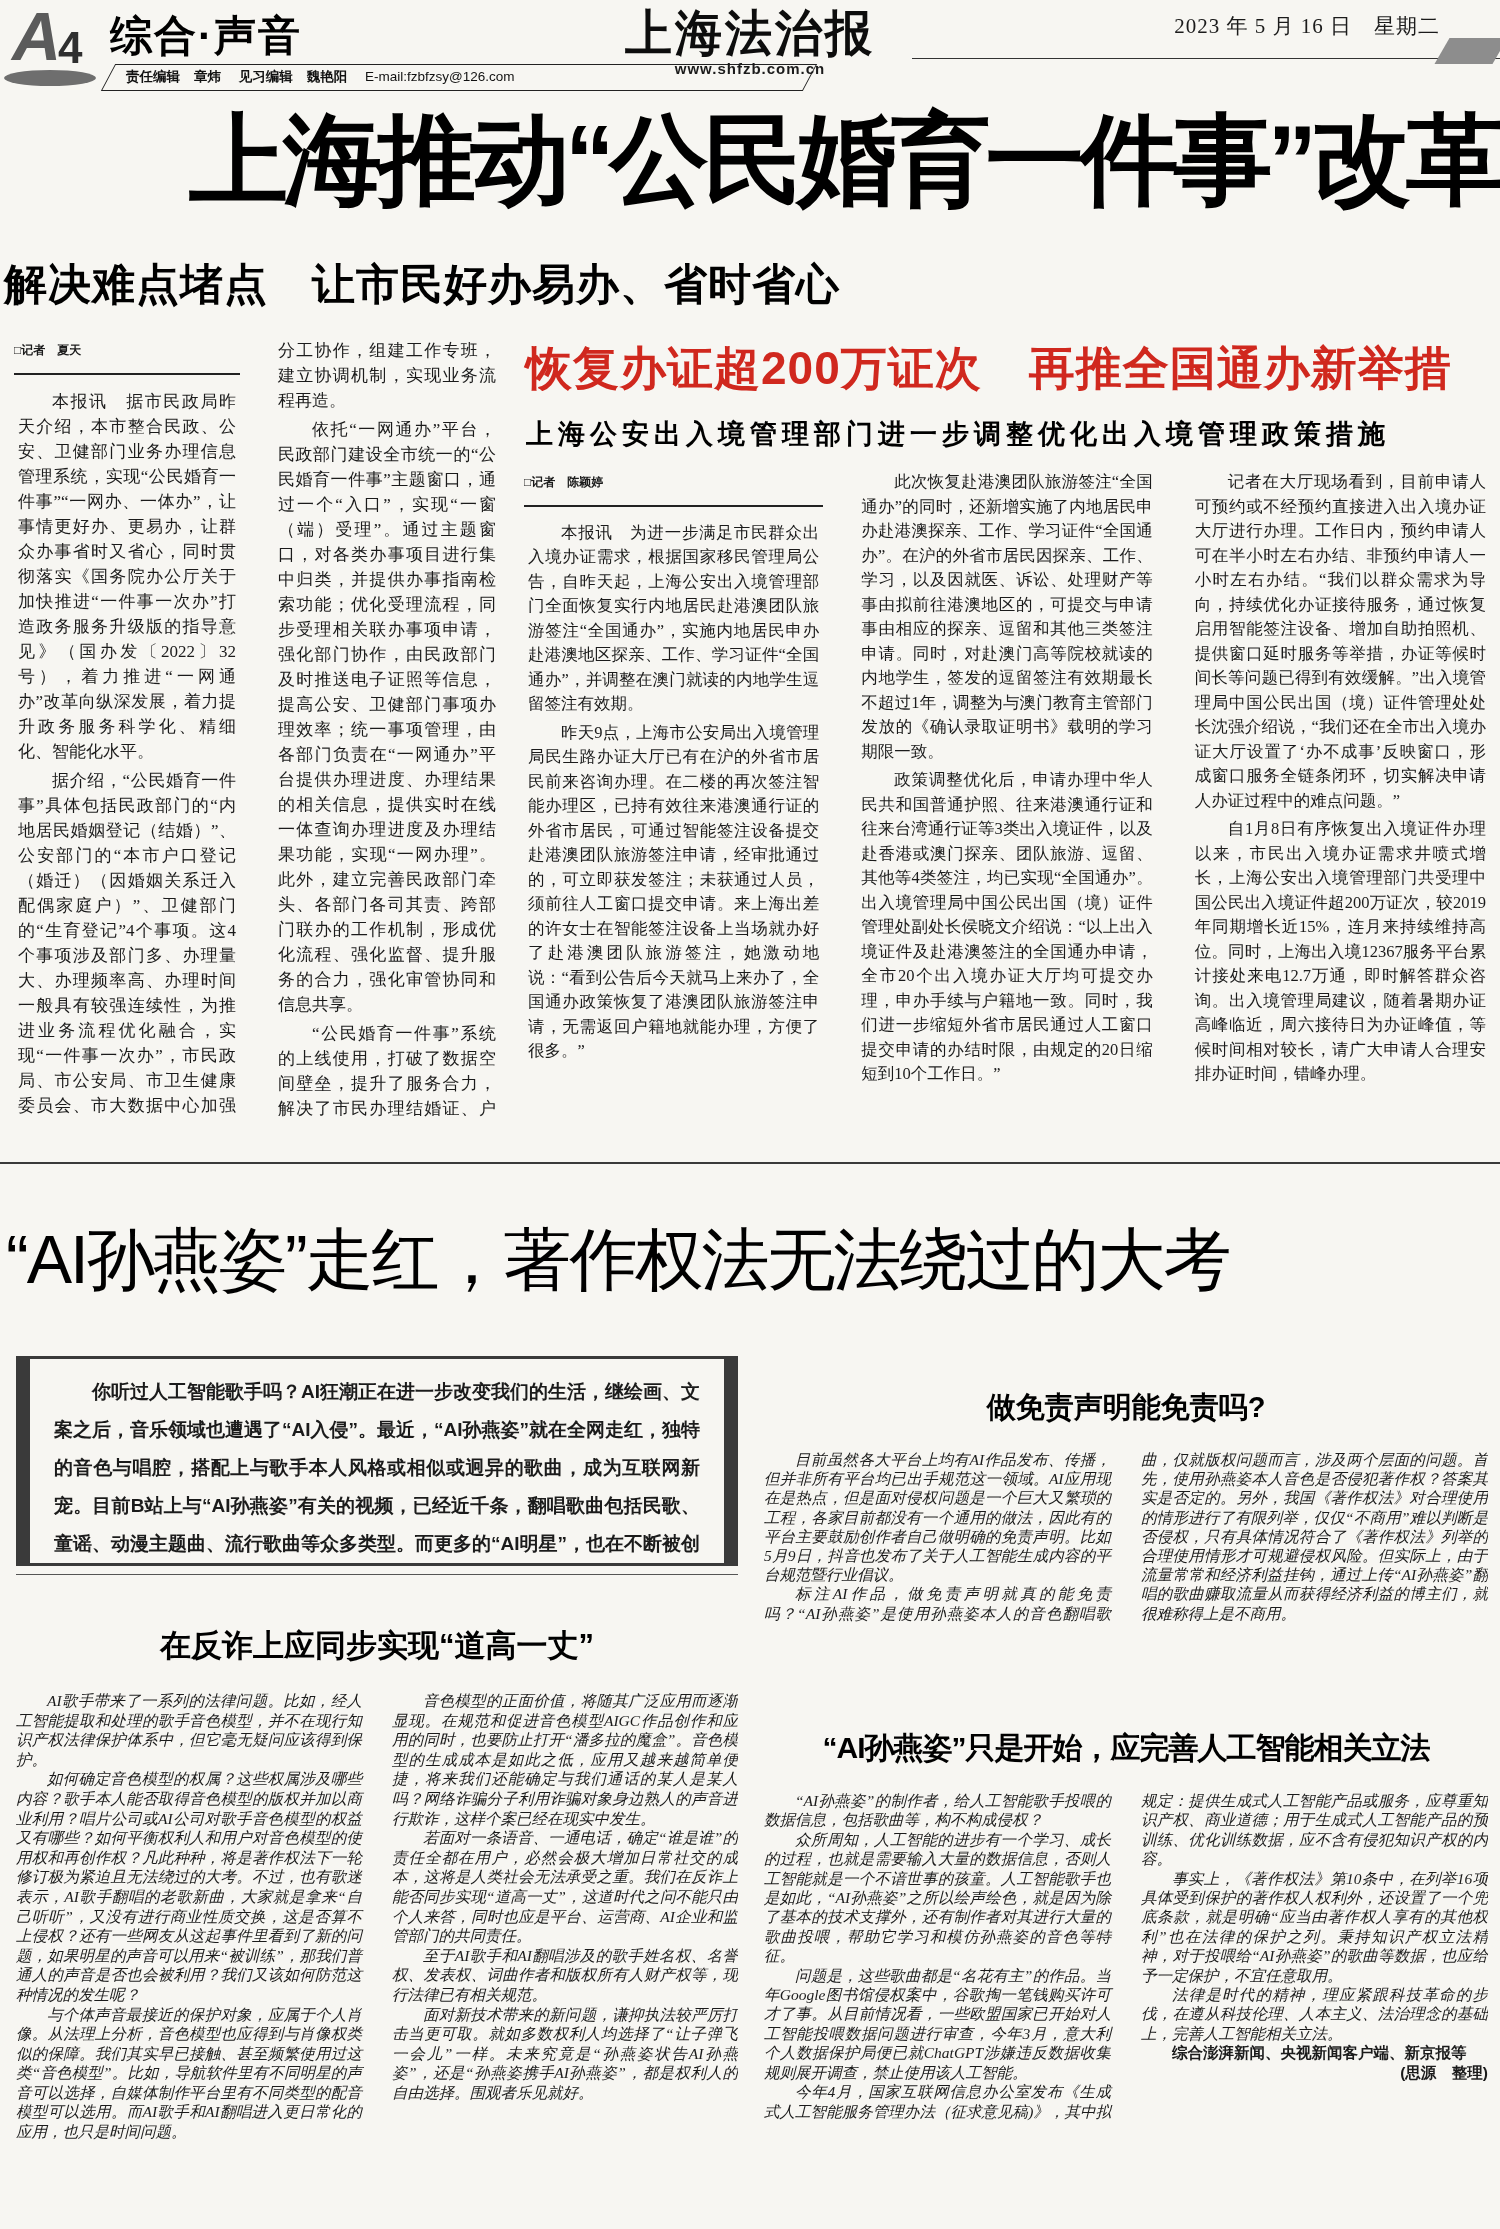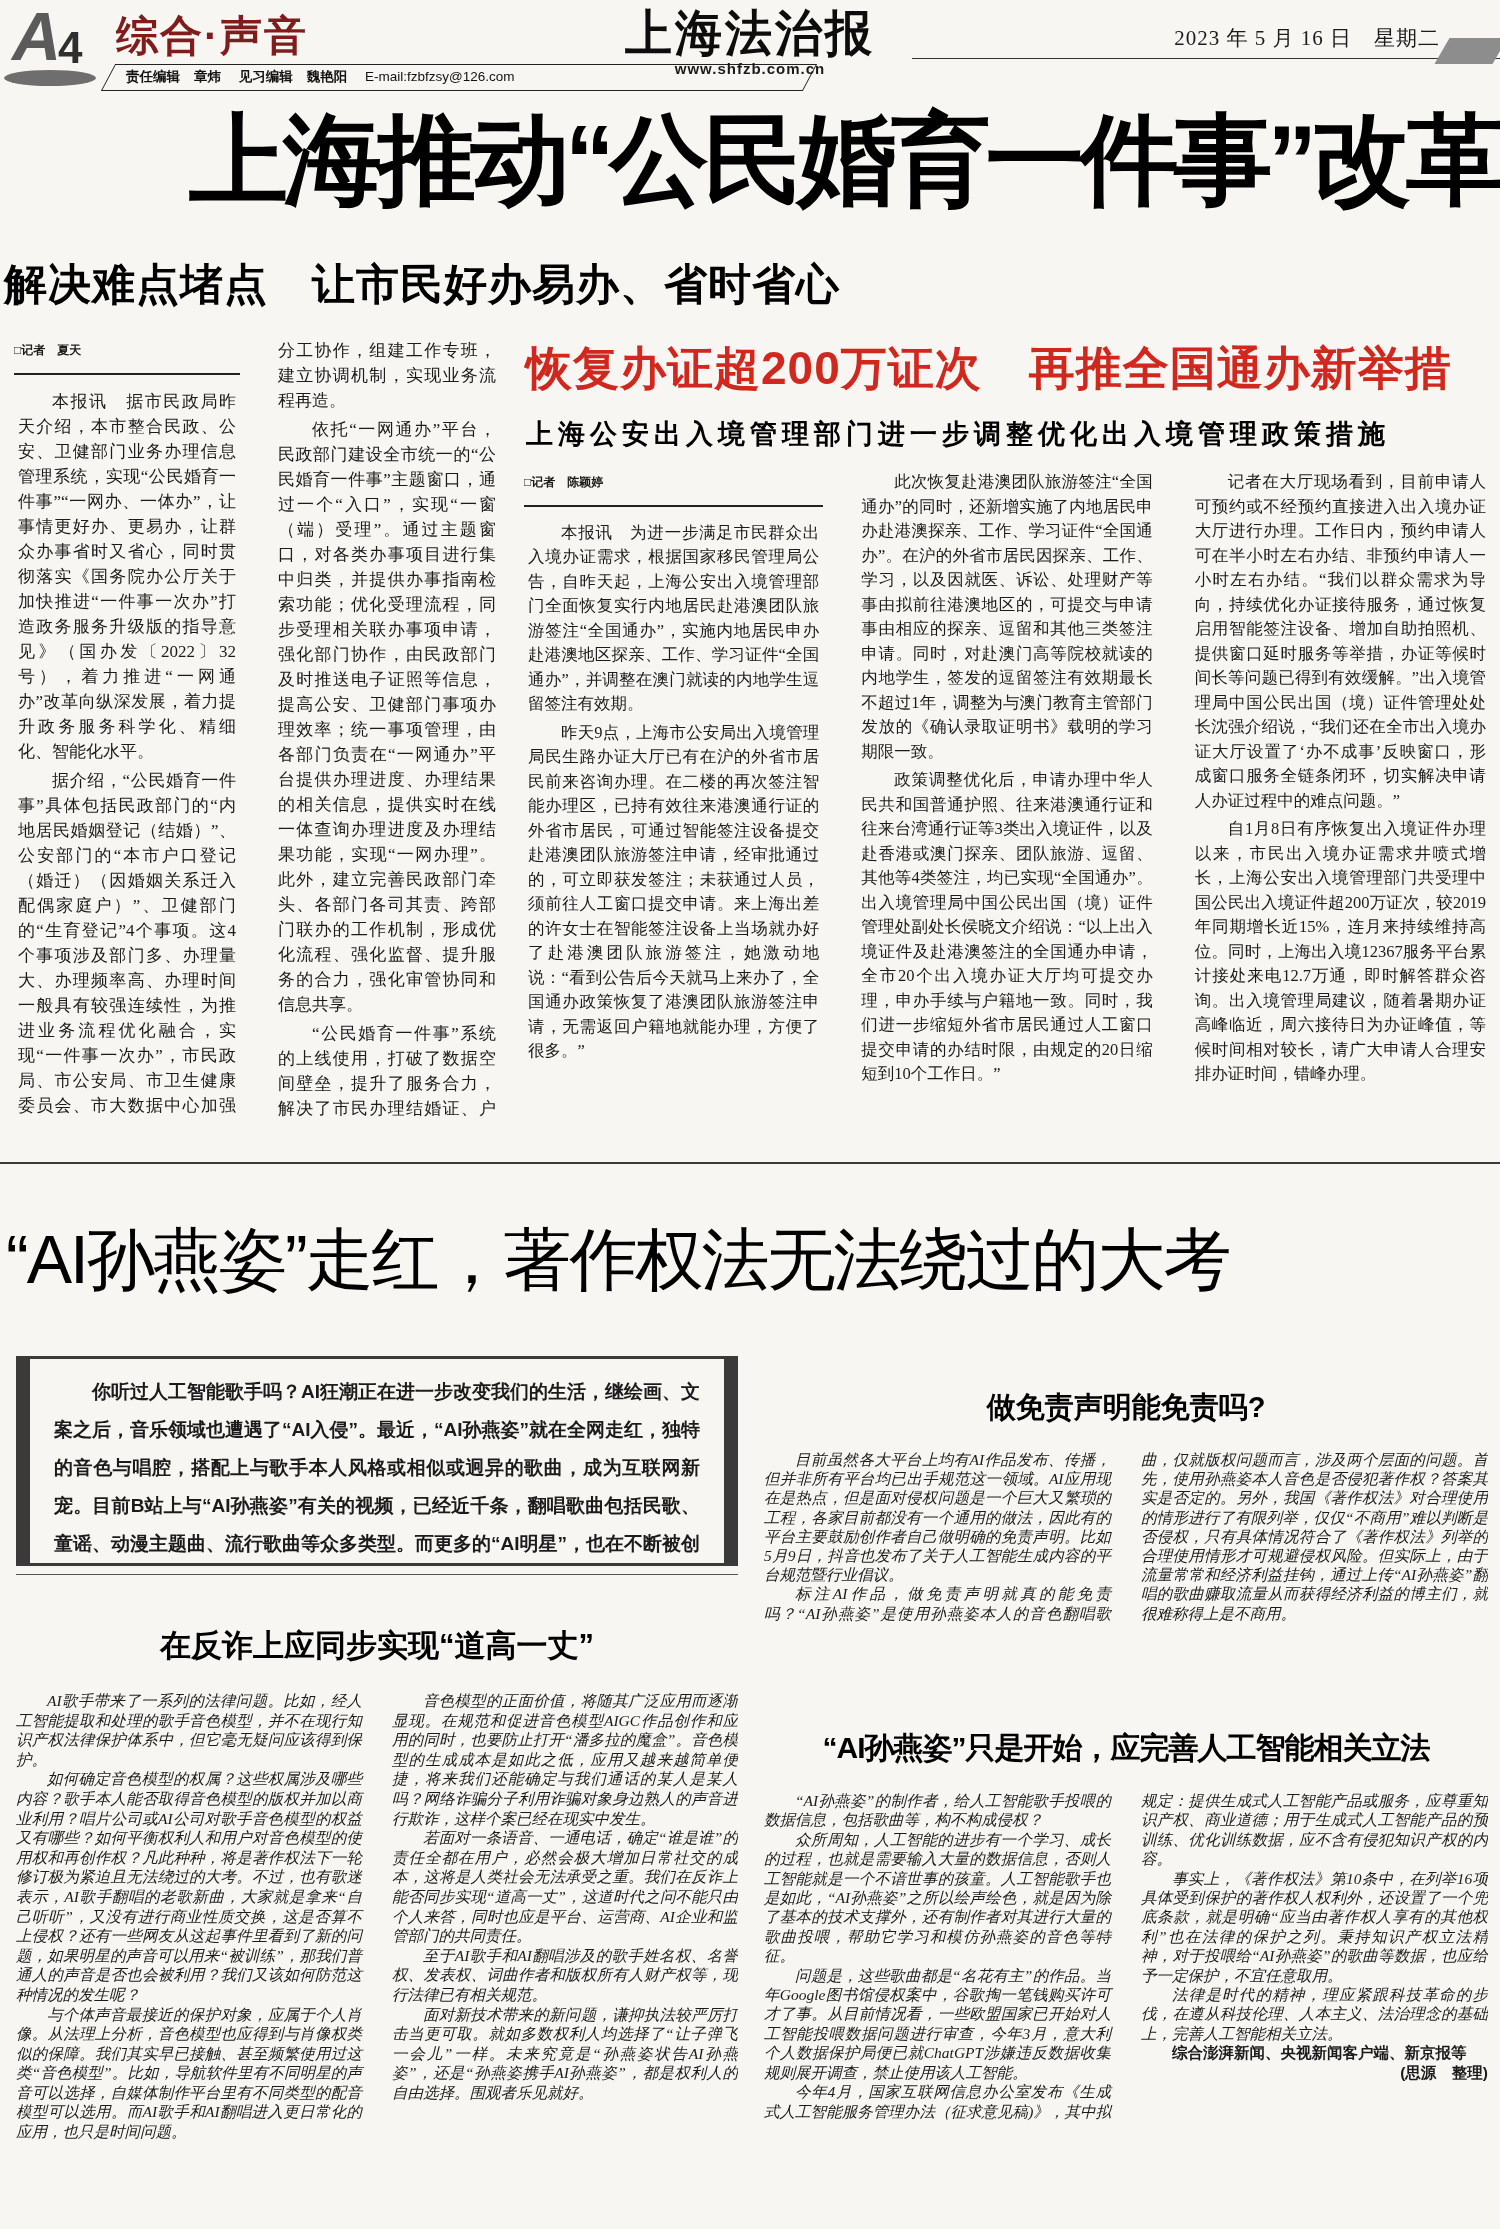--- a/index.html
+++ b/index.html
@@ -6,32 +6,32 @@
   #page{position:relative;width:1500px;height:2229px;background:#f7f6f2;color:#1b1b1b;
         font-family:"Liberation Serif","DejaVu Serif",serif;overflow:hidden;margin:0 auto;}
 
   
   #header{position:absolute;top:0;left:0;width:1500px;height:92px;}
   .badge-a{position:absolute;left:12px;top:2px;font-family:"Liberation Sans","DejaVu Sans",sans-serif;
            font-weight:900;font-size:68px;color:#5b5b5b;font-style:italic;line-height:1;}
   .badge-4{position:absolute;left:58px;top:26px;font-family:"Liberation Sans","DejaVu Sans",sans-serif;
            font-weight:900;font-size:44px;color:#2f2f2f;line-height:1;}
   .badge-shadow{position:absolute;left:4px;top:70px;width:92px;height:16px;background:#6e6e6e;border-radius:50%;}
-  .section-name{position:absolute;left:116px;top:8px;font-family:"Liberation Sans","DejaVu Sans",sans-serif;
-                font-weight:900;font-size:42px;letter-spacing:2px;color:#7f1d1d;}
+  .section-name{position:absolute;left:110px;top:8px;font-family:"Liberation Sans","DejaVu Sans",sans-serif;
+                font-weight:900;font-size:42px;letter-spacing:2px;color:#000000;}
   .editor-strip{position:absolute;left:108px;top:64px;width:700px;height:25px;border:1.5px solid #222;
                 transform:skewX(-28deg);background:#f7f6f2;}
   .editor-text{position:absolute;left:126px;top:68px;width:680px;font-size:13.5px;
                font-family:"Liberation Sans","DejaVu Sans",sans-serif;color:#111;white-space:nowrap;}
   .editor-text b{margin-right:14px;font-weight:700;}
   .masthead{position:absolute;left:600px;top:2px;width:300px;text-align:center;font-weight:900;
             font-size:47px;letter-spacing:3px;color:#0d0d0d;transform:scaleY(1.05);}
   .website{position:absolute;left:600px;top:60px;width:300px;text-align:center;font-size:15px;
            font-family:"Liberation Sans","DejaVu Sans",sans-serif;font-weight:700;letter-spacing:1px;}
-  .dateline{position:absolute;right:60px;top:24px;font-size:21px;letter-spacing:1px;}
+  .dateline{position:absolute;right:60px;top:12px;font-size:21px;letter-spacing:1px;}
   .header-rule{position:absolute;top:58px;left:912px;right:0;border-top:1.5px solid #333;}
   .corner-deco{position:absolute;right:0;top:38px;width:58px;height:26px;background:#8d8d8d;transform:skewX(-30deg);}
 
   
   .main-headline{position:absolute;top:88px;left:0;width:1500px;text-align:right;white-space:nowrap;
                  font-family:"Liberation Sans","DejaVu Sans",sans-serif;font-weight:900;font-size:99px;
                  letter-spacing:-5px;color:#000;line-height:1.45;}
   .lead-subhead{position:absolute;top:256px;left:4px;font-family:"Liberation Sans","DejaVu Sans",sans-serif;
                 font-weight:900;font-size:43px;letter-spacing:1px;color:#000;}
   #story-row{position:absolute;top:338px;left:14px;right:10px;height:812px;display:flex;}

